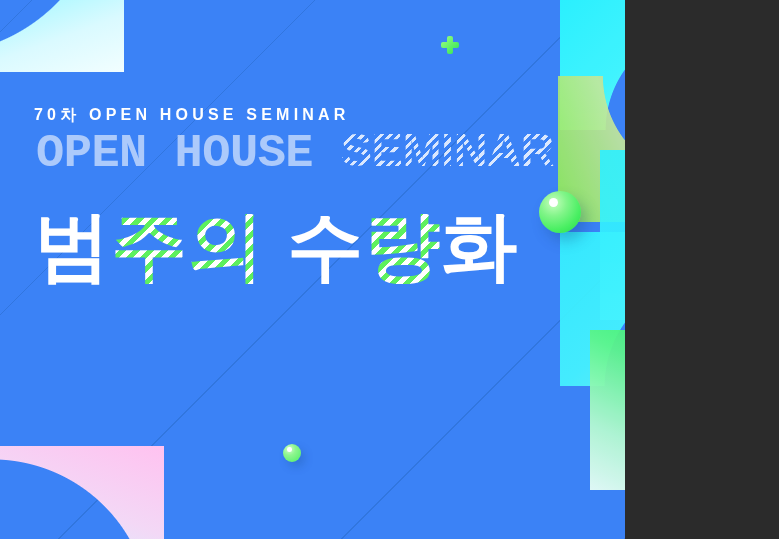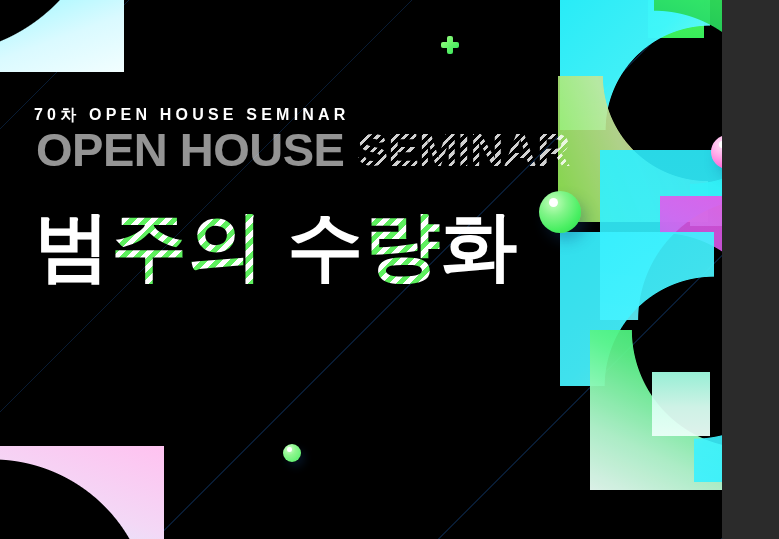--- a/index.html
+++ b/index.html
@@ -3,24 +3,24 @@
 <meta charset="utf-8">
 <title>Open House Seminar Poster</title>
 <style>
   html, body {
     margin: 0;
     padding: 0;
     background: #2b2b2b;
   }
   #poster {
     position: relative;
-    width: 722px;
+    width: 625px;
     height: 539px;
     overflow: hidden;
-    background: #000000;
+    background: #3b82f6;
     font-family: "Liberation Sans", "DejaVu Sans", sans-serif;
     -webkit-font-smoothing: antialiased;
   }
 
   
   .diag-lines {
     position: absolute;
     inset: 0;
     background-image: repeating-linear-gradient(
         -45deg,
@@ -248,20 +248,21 @@
     top: 126px;
     left: 2px;
     font-size: 47px;
     font-weight: 800;
     letter-spacing: -0.5px;
     line-height: 1;
     white-space: nowrap;
   }
   #wordmark .solid {
     color: rgba(255, 255, 255, 0.58);
+    font-family: Liberation Mono, monospace;
   }
   #wordmark .striped {
     color: transparent;
     background-image: repeating-linear-gradient(
         -45deg,
         rgba(255,255,255,0.82) 0px,
         rgba(255,255,255,0.82) 3px,
         rgba(255,255,255,0.0) 3px,
         rgba(255,255,255,0.0) 6.5px);
     -webkit-background-clip: text;
@@ -283,20 +284,21 @@
   #headline-ko .ko-stripe {
     color: transparent;
     background-image: repeating-linear-gradient(
         -45deg,
         #5ef05e 0px,
         #5ef05e 5px,
         #ffffff 5px,
         #ffffff 10px);
     -webkit-background-clip: text;
     background-clip: text;
+    font-family: Liberation Mono, monospace;
   }
 
   
   #headline-en {
     position: absolute;
     top: 301px;
     left: 0;
     font-size: 38px;
     font-weight: 800;
     letter-spacing: -0.3px;

